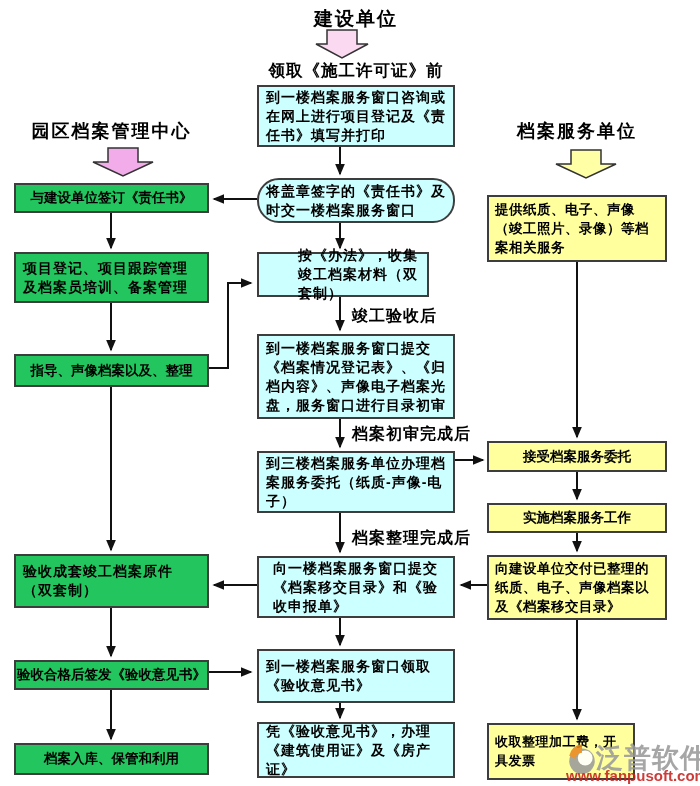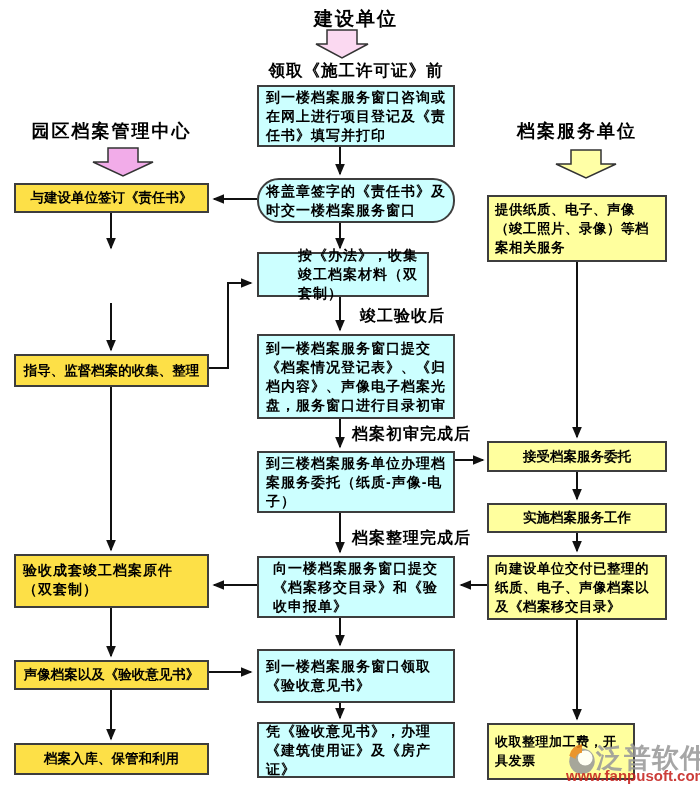--- a/index.html
+++ b/index.html
@@ -6,21 +6,21 @@
   #stage{
     position:relative;width:700px;height:786px;background:#ffffff;overflow:hidden;
     font-family:"Liberation Sans","DejaVu Sans",sans-serif;color:#000;
   }
   #connectors{position:absolute;left:0;top:0;z-index:1;}
   .box{
     position:absolute;box-sizing:border-box;border:2px solid #3d3d3d;
     display:flex;align-items:center;font-weight:bold;z-index:2;
   }
   .cyan{background:#ccffff;}
-  .pink{background:#fde047;font-family:Liberation Mono, monospace;}
+  .pink{background:#22c55e;}
   .yellow{background:#ffff9e;}
   .multi{padding:2px 7px;font-size:14px;line-height:19px;letter-spacing:1px;text-align:left;}
   .rmulti{padding:12px 6px;font-size:13.5px;line-height:19px;letter-spacing:.5px;text-align:left;}
   .single{justify-content:center;font-size:13.5px;letter-spacing:0;white-space:nowrap;}
   .topalign{align-items:flex-start;padding-top:7px;font-size:13px;}
   .title{position:absolute;text-align:center;font-size:18px;font-weight:bold;letter-spacing:2px;z-index:2;white-space:nowrap;}
   .title.big{font-size:19px;}
   .elabel{position:absolute;font-size:16px;font-weight:bold;letter-spacing:1px;white-space:nowrap;z-index:2;}
   .elabel.center{text-align:center;}
   #watermark{position:absolute;left:540px;top:720px;width:165px;height:64px;z-index:6;opacity:.88;}
@@ -83,21 +83,21 @@
       <line x1="257" y1="585" x2="214" y2="585" marker-end="url(#ah)"></line>
       <line x1="209" y1="672" x2="251" y2="672" marker-end="url(#ah)"></line>
     </g>
   </svg>
 
   <div class="title big" style="left:257px;top:6px;width:198px;">建设单位</div>
   <div class="title" style="left:14px;top:119px;width:195px;">园区档案管理中心</div>
   <div class="title" style="left:487px;top:119px;width:180px;">档案服务单位</div>
 
   <div class="elabel center" style="left:250px;top:60px;width:212px;font-size:16.5px;">领取《施工许可证》前</div>
-  <div class="elabel" style="left:360px;top:306px;text-align:center;">竣工验收后</div>
+  <div class="elabel" style="left:352px;top:306px;text-align:center;">竣工验收后</div>
   <div class="elabel" style="left:352px;top:424px;">档案初审完成后</div>
   <div class="elabel" style="left:352px;top:528px;">档案整理完成后</div>
 
   <div class="box cyan multi" style="left:257px;top:85px;width:198px;height:62px;">
     <span>到一楼档案服务窗口咨询或在网上进行项目登记及《责任书》填写并打印</span>
     </div>
   <div class="box cyan multi" style="left:257px;top:178px;width:198px;height:45px;border-radius:22px;">
     <span>将盖章签字的《责任书》及时交一楼档案服务窗口</span>
     </div>
   <div class="box cyan multi" style="left:257px;top:252px;width:172px;height:45px;padding-left:39px;">
@@ -115,28 +115,31 @@
   <div class="box cyan multi" style="left:257px;top:649px;width:198px;height:54px;">
     <span>到一楼档案服务窗口领取《验收意见书》</span>
     </div>
   <div class="box cyan multi" style="left:257px;top:722px;width:198px;height:56px;">
     <span>凭《验收意见书》，办理《建筑使用证》及《房产证》</span>
     </div>
 
   <div class="box pink single" style="left:14px;top:183px;width:195px;height:30px;">
     <span>与建设单位签订《责任书》</span>
     </div>
+  <div class="box pink multi" style="left:14px;top:252px;width:195px;height:51px;">
+    <span>项目登记、项目跟踪管理及档案员培训、备案管理</span>
+    </div>
   <div class="box pink single" style="left:14px;top:354px;width:195px;height:33px;">
-    <span>指导、监督档案的收集、整理</span>
+    <span>指导、声像档案以及、整理</span>
     </div>
   <div class="box pink multi" style="left:14px;top:554px;width:195px;height:54px;">
     <span>验收成套竣工档案原件（双套制）</span>
     </div>
   <div class="box pink single" style="left:14px;top:660px;width:195px;height:30px;">
-    <span>声像档案以及《验收意见书》</span>
+    <span>验收合格后签发《验收意见书》</span>
     </div>
   <div class="box pink single" style="left:14px;top:743px;width:195px;height:32px;">
     <span>档案入库、保管和利用</span>
     </div>
 
   <div class="box yellow rmulti" style="left:487px;top:195px;width:180px;height:67px;">
     <span>提供纸质、电子、声像（竣工照片、录像）等档案相关服务</span>
     </div>
   <div class="box yellow single" style="left:487px;top:441px;width:180px;height:31px;">
     <span>接受档案服务委托</span>

